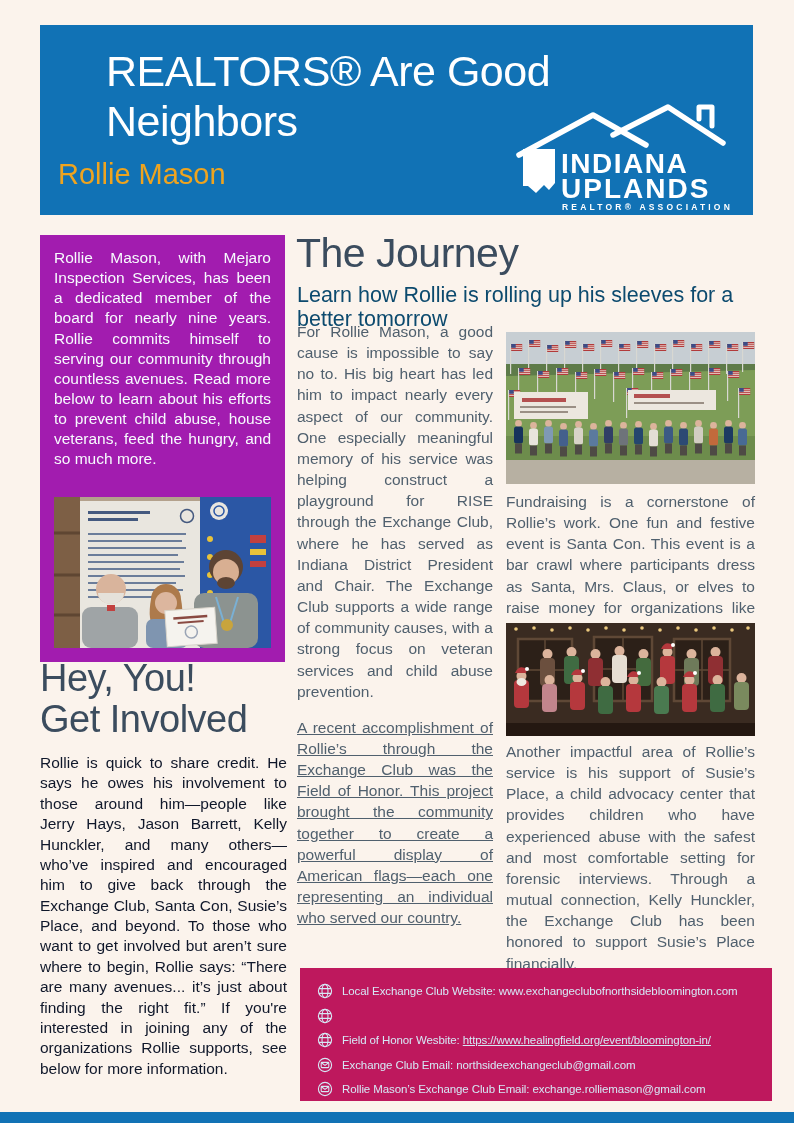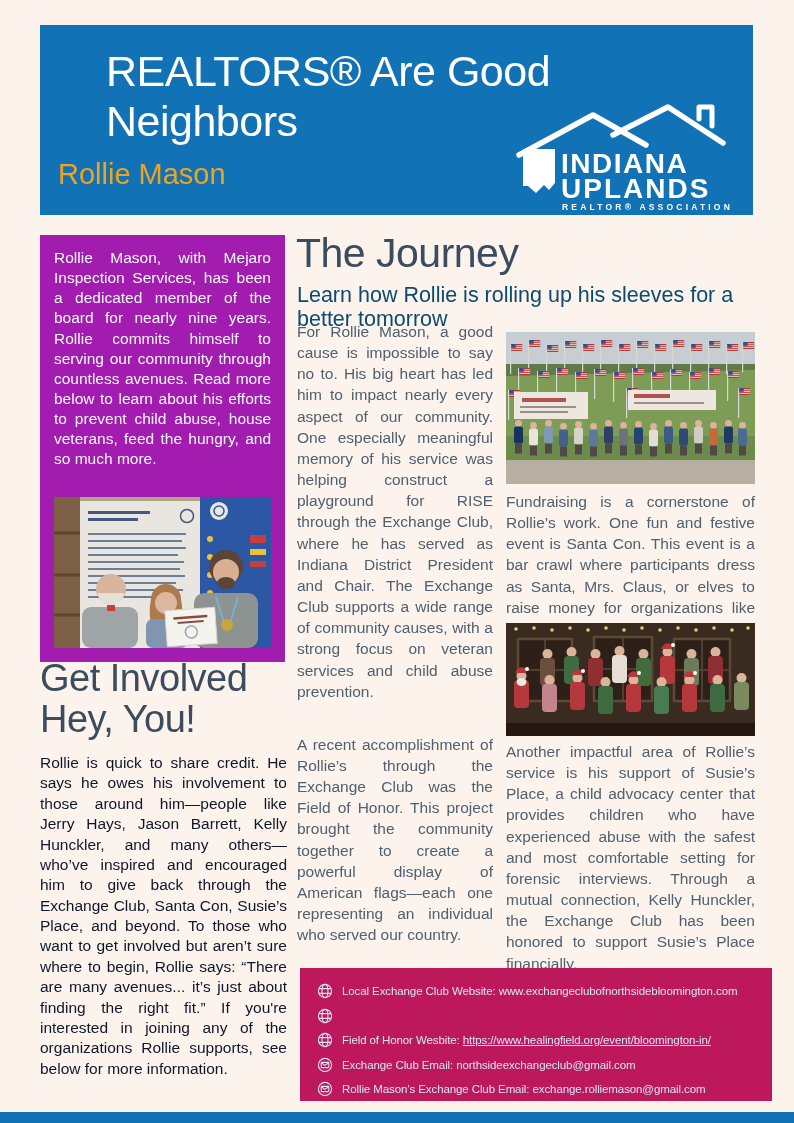--- a/index.html
+++ b/index.html
@@ -26,21 +26,21 @@
 
   #hey-heading { left:40px; top:658px; color:#3b4c5e; font-size:38px; font-weight:500; line-height:1.07; letter-spacing:-0.5px; }
   #hey-body { left:40px; top:753px; width:247px; font-size:15.5px; line-height:1.315; text-align:justify; color:#0f172a; }
 
   
   #journey-heading { left:296px; top:230px; color:#3b4c5e; font-size:41px; font-weight:500; letter-spacing:-0.5px; }
   #journey-subtitle { left:297px; top:283px; width:468px; color:#0c4a6e; font-size:21.5px; line-height:1.12; font-weight:500; }
 
   .col-text { font-size:15.5px; line-height:1.365; text-align:justify; color:#50606e; }
   #mid-col { left:297px; top:321px; width:196px; }
-  #mid-col p + p { margin-top:32px; }
+  #mid-col p + p { margin-top:15px;text-decoration:underline; }
   #right-col-p1 { left:506px; top:491px; width:249px; }
   #right-col-p2 { left:506px; top:741px; width:249px; }
   #photo-flags { left:506px; top:332px; width:249px; height:152px; display:block; }
   #photo-santa { left:506px; top:623px; width:249px; height:113px; display:block; }
 
   
   #links-box { left:300px; top:968px; width:472px; height:133px; background:#be185d; padding:15px 10px 0 17px; }
   .link-row { display:flex; align-items:center; gap:9px; margin-bottom:8.5px; white-space:nowrap; }
   .link-row svg { width:16px; height:16px; flex:0 0 16px; display:block; }
   .link-text { color:#d6e8f6; font-size:11.5px; letter-spacing:-0.1px; }
@@ -126,22 +126,22 @@
     <g transform="rotate(-4 137 130)">
       <rect x="112" y="112" width="50" height="36" fill="#f5f3ee" stroke="#d8d4cb"></rect>
       <rect x="120" y="119" width="34" height="2.5" fill="#8a4a42"></rect>
       <rect x="124" y="124" width="26" height="2" fill="#8a4a42"></rect>
       <circle cx="137" cy="135" r="6" fill="none" stroke="#9aa4b5" stroke-width="1.5"></circle>
     </g>
   </svg>
 </div>
 
 <div class="abs" id="hey-heading">
+  <div>Hey, You!</div>
   <div>Get Involved</div>
-  <div>Hey, You!</div>
 </div>
 <div class="abs" id="hey-body">Rollie is quick to share credit. He says he owes his involvement to those around him—people like Jerry Hays, Jason Barrett, Kelly Hunckler, and many others—who’ve inspired and encouraged him to give back through the Exchange Club, Santa Con, Susie’s Place, and beyond. To those who want to get involved but aren’t sure where to begin, Rollie says: “There are many avenues... it’s just about finding the right fit.” If you're interested in joining any of the organizations Rollie supports, see below for more information.</div>
 
 <div class="abs" id="journey-heading">The Journey</div>
 <div class="abs" id="journey-subtitle">Learn how Rollie is rolling up his sleeves for a better tomorrow</div>
 
 <div class="abs col-text" id="mid-col">
   <p>For Rollie Mason, a good cause is impossible to say no to. His big heart has led him to impact nearly every aspect of our community. One especially meaningful memory of his service was helping construct a playground for RISE through the Exchange Club, where he has served as Indiana District President and Chair. The Exchange Club supports a wide range of community causes, with a strong focus on veteran services and child abuse prevention.</p>
   <p>A recent accomplishment of Rollie’s through the Exchange Club was the Field of Honor. This project brought the community together to create a powerful display of American flags—each one representing an individual who served our country.</p>
 </div>

